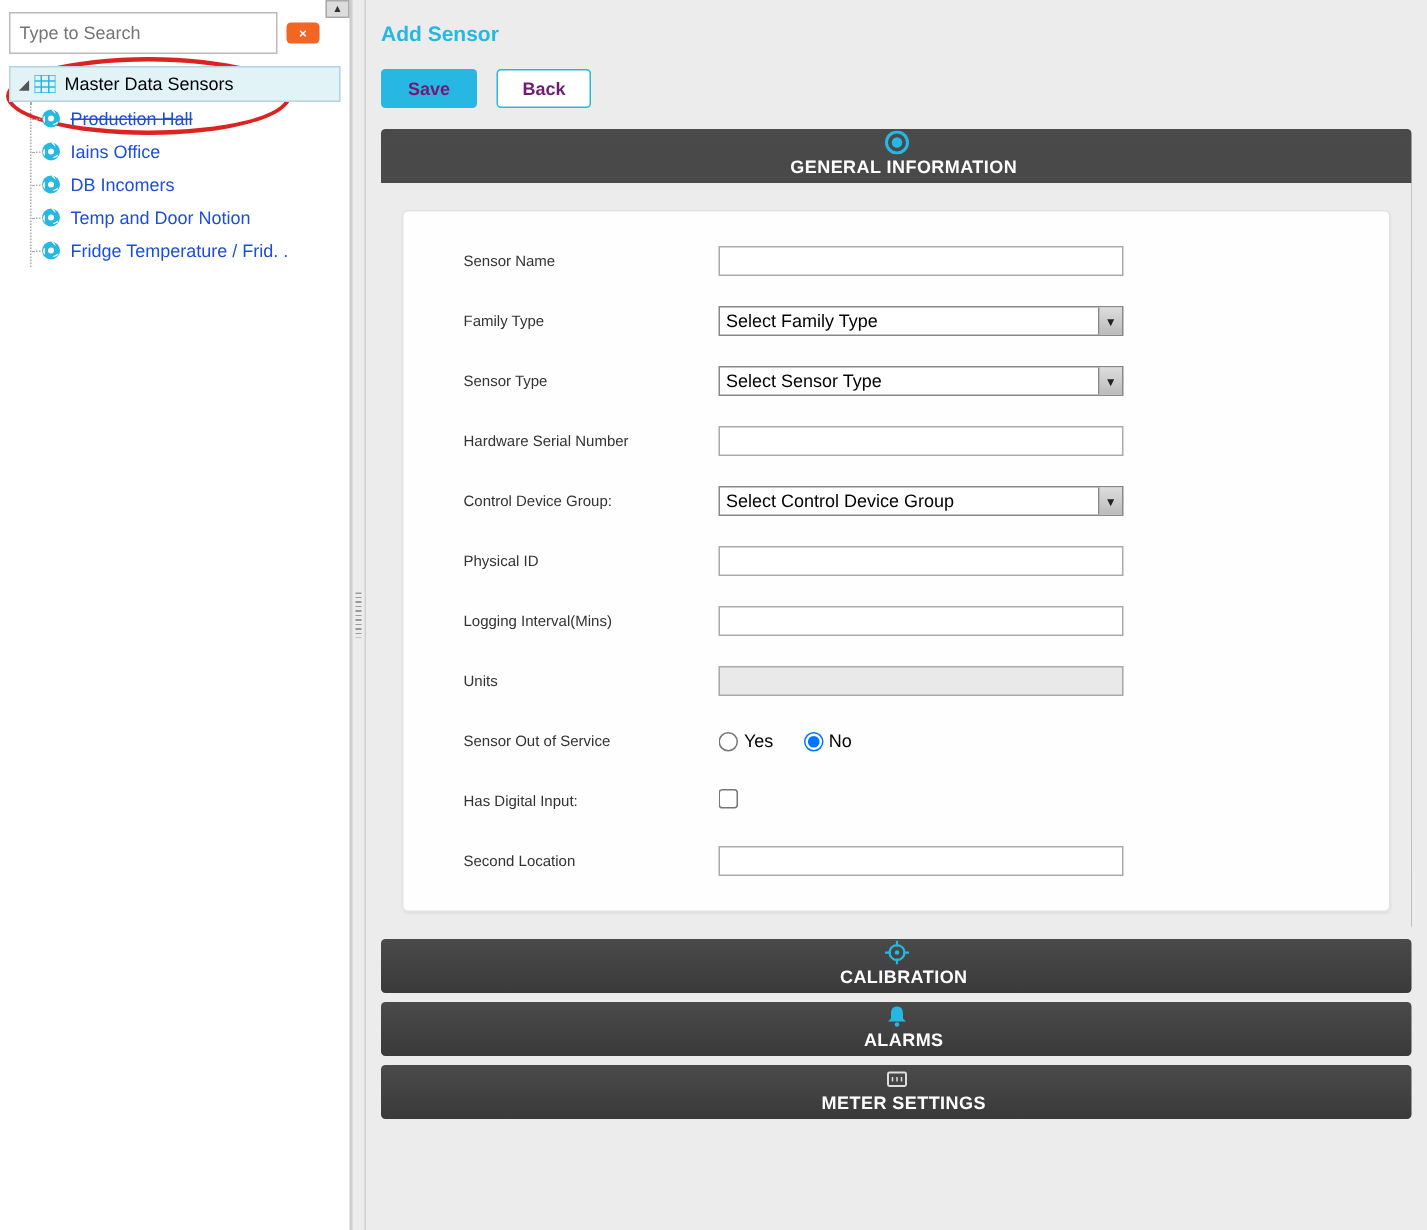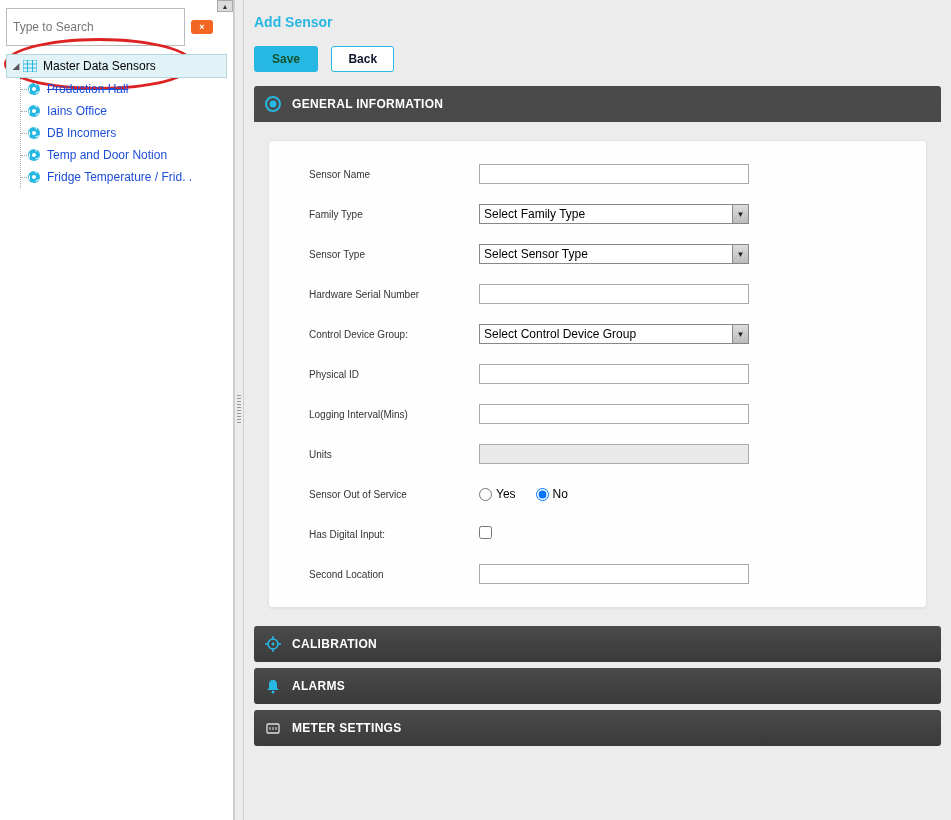--- a/index.html
+++ b/index.html
@@ -5,21 +5,21 @@
 * { box-sizing: border-box; margin: 0; padding: 0; }
 body { font-family: Arial, Helvetica, sans-serif; font-size: 12px; background: #ececec; width: 951px; height: 820px; overflow: hidden; position: relative; }
 
 .container { display: flex; height: 100%; }
 
 
 .sidebar { width: 234px; background: #fff; border-right: 1px solid #ccc; padding: 8px 6px 0 6px; position: relative; }
 .sidebar-scroll-up { position: absolute; top: 0; right: 0; width: 16px; height: 12px; background: #dcdcdc; border: 1px solid #aaa; display:flex; align-items:center; justify-content:center; cursor:pointer; }
 .sidebar-scroll-up::after { content:"▲"; font-size:7px; color:#333;}
 .search-row { display: flex; align-items: center; margin-bottom: 8px; padding-right:14px;}
-.search-input { flex: 1; height: 38px; padding: 2px 6px; border: 1px solid #bbb; font-size: 12px; color: #999; background:#fff; }
+.search-input { flex: 1; height: 28px; padding: 2px 6px; border: 1px solid #bbb; font-size: 12px; color: #999; background:#fff; }
 .clear-btn { width: 22px; height: 14px; background: #f26522; border-radius: 3px; display:flex; align-items:center; justify-content:center; margin-left: 6px; cursor:pointer; color:#fff; font-size:9px; font-weight:bold;}
 .tree { margin-top: 2px; }
 .tree-root { display: flex; align-items: center; height: 24px; background: #e2f3f8; border: 1px solid #b4d5e0; padding-left: 4px; cursor:pointer; position:relative; }
 .tree-root .expander { width:10px; text-align:center; color:#555; font-size:9px; margin-right:2px;}
 .tree-root .grid-icon { width:14px; height:12px; display:inline-block; margin-right:6px;}
 .tree-root .grid-icon svg { display:block;}
 .tree-children { margin-left: 14px; border-left: 1px dotted #aaa; padding-left: 6px;}
 .tree-item { display:flex; align-items:center; height: 22px; cursor:pointer; position:relative;}
 .tree-item::before { content:""; position:absolute; left:-6px; top:11px; width:6px; border-top:1px dotted #aaa;}
 .tree-item .fan-icon { width:14px; height:14px; margin-right:6px; display:inline-block;}
@@ -29,25 +29,25 @@
 .annotation-ellipse { position:absolute; left:4px; top:38px; width:190px; height:52px; border:3px solid #d22; border-radius:50%; pointer-events:none; }
 
 
 .splitter { width: 10px; background: #ececec; border-left:1px solid #d0d0d0; border-right:1px solid #d0d0d0; position:relative; cursor:col-resize;}
 .splitter::after { content:""; position:absolute; top:50%; left:2px; width:4px; height:30px; background: repeating-linear-gradient(#999,#999 1px,#ececec 1px,#ececec 3px); transform:translateY(-50%);}
 
 
 .main { flex:1; padding: 0 10px 10px 10px; overflow:hidden; display:flex; flex-direction:column;}
 .page-title { text-align:left; color:#27b7e3; font-weight:bold; font-size:14px; padding: 14px 0 16px 0;}
 .action-row { margin-bottom: 14px; }
-.btn-save { background:#27b7e3; color:#14532d; border:none; border-radius:3px; padding:6px 18px; font-weight:bold; font-size:12px; cursor:pointer; margin-right:10px;}
-.btn-back { background:#fff; color:#0f172a; border:1px solid #27b7e3; border-radius:3px; padding:5px 16px; font-weight:bold; font-size:12px; cursor:pointer;}
+.btn-save { background:#27b7e3; color:#701a75; border:none; border-radius:3px; padding:6px 18px; font-weight:bold; font-size:12px; cursor:pointer; margin-right:10px;}
+.btn-back { background:#fff; color:#701a75; border:1px solid #27b7e3; border-radius:3px; padding:5px 16px; font-weight:bold; font-size:12px; cursor:pointer;}
 
 .panel { background: linear-gradient(#4a4a4a,#3a3a3a); border-radius:3px; margin-bottom:6px;}
-.panel-header { display:flex; align-items:center; height:36px; padding-left:10px; color:#fff; font-weight:bold; font-size:12px; letter-spacing:.3px; cursor:pointer;}
+.panel-header { display:flex; align-items:center; height:36px; padding-left:10px; color:#fff; font-weight:bold; font-size:12px; letter-spacing:.3px; cursor:pointer;flex-direction:column;}
 .panel-header .ph-icon { width:18px; height:18px; margin-right:10px; display:flex; align-items:center; justify-content:center;}
 .panel-body { background:#ececec; padding: 18px 14px 12px 14px;}
 .card { background:#fefefe; border:1px solid #e3e3e3; border-radius:4px; padding: 22px 30px 18px 40px; box-shadow: 0 1px 2px rgba(0,0,0,.05);}
 .form-row { display:flex; align-items:center; margin-bottom: 18px; min-height:22px;}
 .form-row label { width:170px; color:#333; font-size:10px;}
 .form-row .field { width: 270px;}
 .text-input { width:100%; height:20px; border:1px solid #aaa; padding:1px 4px; font-size:12px; background:#fff;}
 .text-input.disabled { background:#e9e9e9;}
 .select-wrap { width:100%; height:20px; border:1px solid #888; background:#fff; display:flex; align-items:center; justify-content:space-between; padding-left:4px; font-size:12px; cursor:pointer; position:relative;}
 .select-wrap .dd-btn { width:16px; height:18px; background: linear-gradient(#ddd,#bbb); border-left:1px solid #888; display:flex; align-items:center; justify-content:center;}

